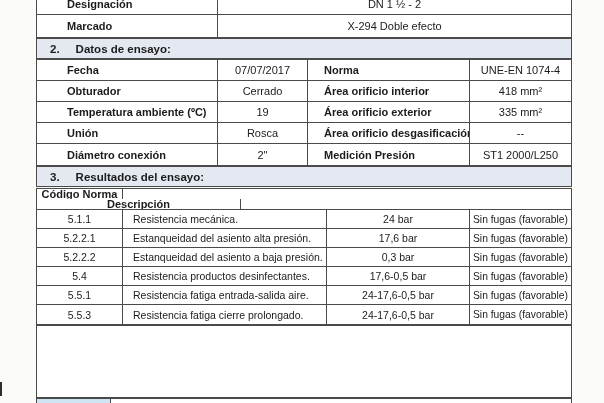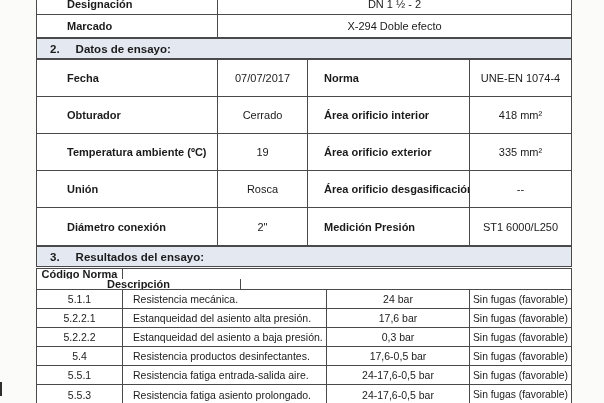--- a/index.html
+++ b/index.html
@@ -29,21 +29,21 @@
 
   
   .sec-header{
     height:21px;display:flex;align-items:center;
     background:#e3e8f1;font-size:11.5px;font-weight:bold;
   }
   .sec-num{padding-left:13px;}
   .sec-title{padding-left:16px;text-align:right;}
 
   
-  .d-row{height:37px;font-size:11px;}
+  .d-row{height:21px;font-size:11px;}
   .d-c1{width:181px;padding-left:30px;font-weight:bold;}
   .d-c2{width:90px;justify-content:center;}
   .d-c3{width:162px;padding-left:16px;font-weight:bold;}
   .d-c4{flex:1;justify-content:center;}
 
   .gap1{height:1px;}
 
   
   .r-head{height:21px;font-size:11px;font-weight:bold;flex-direction:column;}
   .r-row{height:19px;font-size:10.5px;}
@@ -107,21 +107,21 @@
       <div class="row d-row bB">
         <div class="cell d-c1 bR">Unión</div>
         <div class="cell d-c2 bR">Rosca</div>
         <div class="cell d-c3 bR">Área orificio desgasificación</div>
         <div class="cell d-c4">--</div>
       </div>
       <div class="row d-row">
         <div class="cell d-c1 bR">Diámetro conexión</div>
         <div class="cell d-c2 bR">2"</div>
         <div class="cell d-c3 bR">Medición Presión</div>
-        <div class="cell d-c4">ST1 6000/L250</div>
+        <div class="cell d-c4">ST1 2000/L250</div>
       </div>
     </div>
 
     <div class="block sec-header">
       <span class="sec-num">3.</span>
       <span class="sec-title">Resultados del ensayo:</span>
     </div>
 
     <div class="gap1"></div>
 
@@ -157,21 +157,21 @@
         <div class="cell r-c4">Sin fugas (favorable)</div>
       </div>
       <div class="row r-row bB">
         <div class="cell r-c1 bR">5.5.1</div>
         <div class="cell r-c2 bR">Resistencia fatiga entrada-salida aire.</div>
         <div class="cell r-c3 bR">24-17,6-0,5 bar</div>
         <div class="cell r-c4">Sin fugas (favorable)</div>
       </div>
       <div class="row r-row">
         <div class="cell r-c1 bR">5.5.3</div>
-        <div class="cell r-c2 bR">Resistencia fatiga asiento prolongado.</div>
+        <div class="cell r-c2 bR">Resistencia fatiga cierre prolongado.</div>
         <div class="cell r-c3 bR">24-17,6-0,5 bar</div>
         <div class="cell r-c4">Sin fugas (favorable)</div>
       </div>
     </div>
 
     <div class="block empty-box"></div>
 
     <div class="block row f-row">
       <div class="cell f-sign bR">Firma y Sello</div>
       <div class="cell f-obs">Observaciones:</div>

